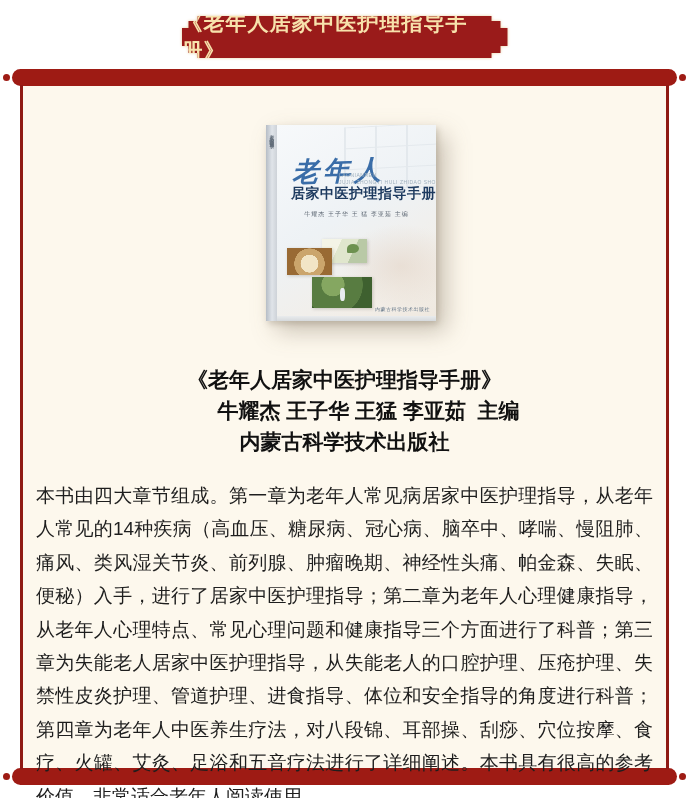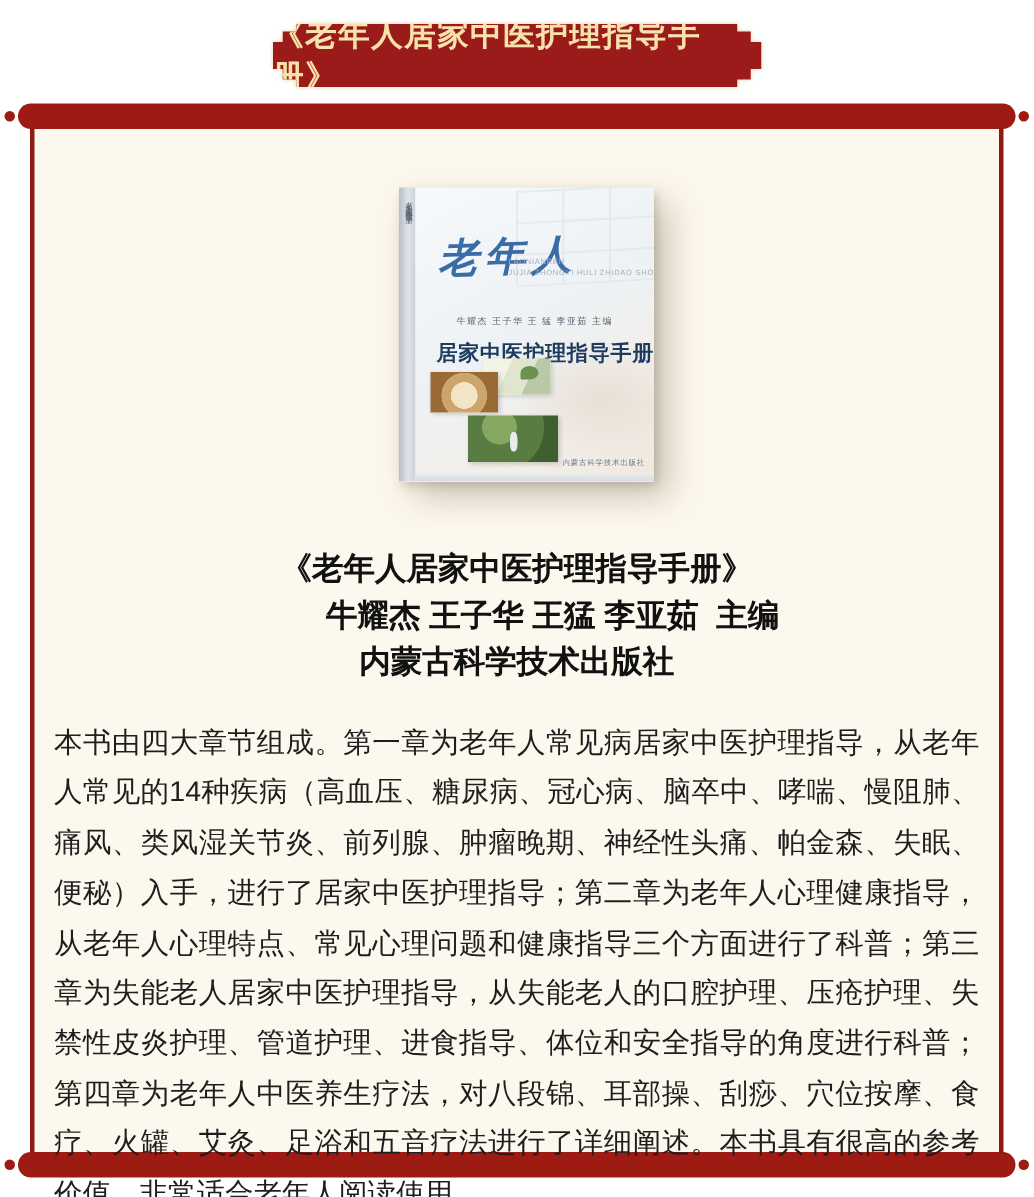--- a/index.html
+++ b/index.html
@@ -67,21 +67,21 @@
     position:absolute;left:15px;top:28px;
     font-family:"Liberation Serif","DejaVu Serif",serif;
     font-size:27px;font-weight:bold;font-style:italic;color:#3a6da8;
     letter-spacing:4px;transform:rotate(-2deg);
   }
   .pinyin{position:absolute;left:62px;top:47px;color:#9fb0bd;font-size:5px;line-height:7px;letter-spacing:.5px;}
   .pinyin span{display:block;white-space:nowrap;}
   .cover-subtitle{
     position:absolute;left:14px;top:60px;width:140px;
     font-family:Liberation Serif, serif;
-    font-size:14px;font-weight:bold;color:#1d3a5f;letter-spacing:.5px;white-space:nowrap;margin-top:42px;
+    font-size:14px;font-weight:bold;color:#1d3a5f;letter-spacing:.5px;white-space:nowrap;
   }
   .cover-authors{position:absolute;left:0;top:85px;width:100%;text-align:center;
     font-size:6px;color:#5a6470;letter-spacing:1px;white-space:nowrap;}
   .photo{position:absolute;box-shadow:1px 1px 3px rgba(80,70,60,.25);}
   .photo-food{
     left:10px;top:123px;width:45px;height:27px;
     background:radial-gradient(circle at 50% 58%,#f2e5c6 0 32%,#cba56c 33% 55%,#996a34 56% 100%);
   }
   .photo-herb{
     left:45px;top:114px;width:45px;height:24px;

